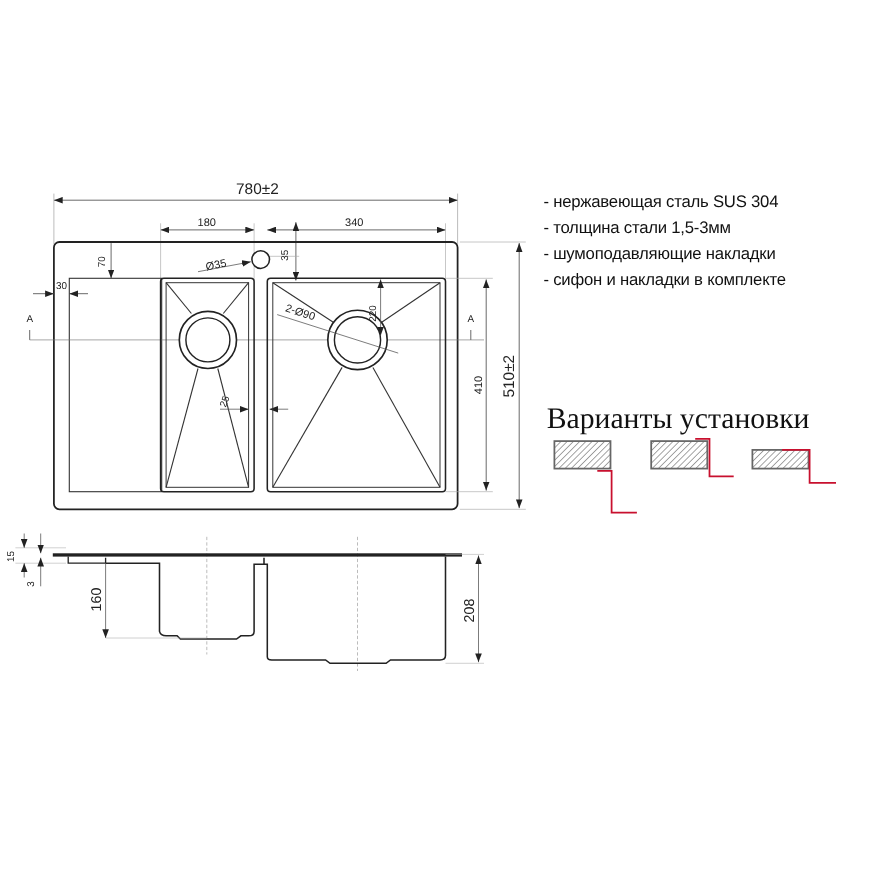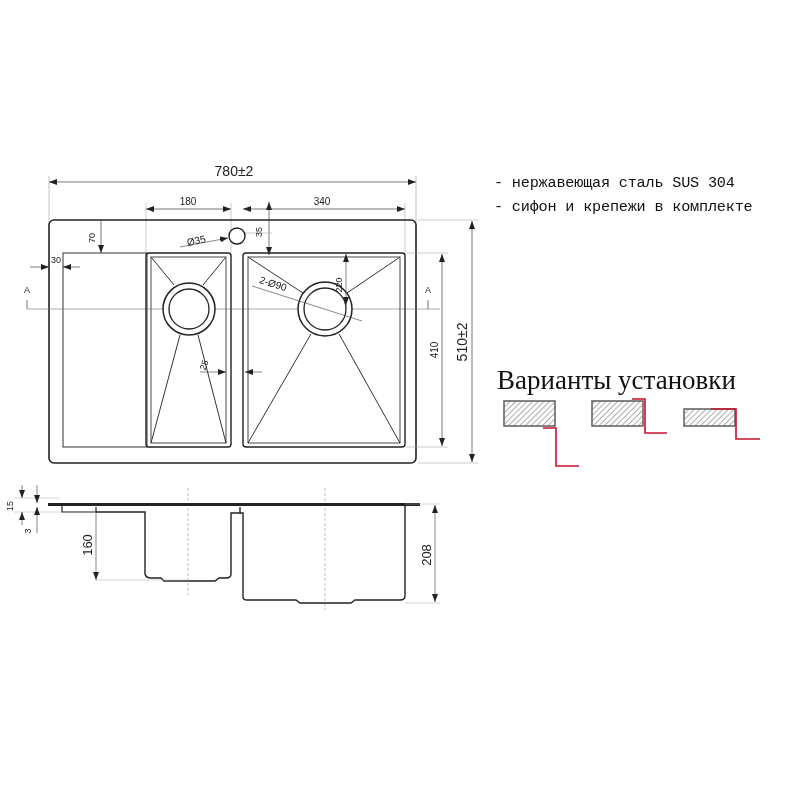--- a/index.html
+++ b/index.html
@@ -1,20 +1,20 @@
 <!DOCTYPE html>
 <html><head>
 <meta charset="utf-8">
 <style>
   html, body { margin:0; padding:0; background:#ffffff; }
   body { width:800px; height:800px; position:relative; overflow:hidden; font-family:"Liberation Sans", sans-serif; }
   #drawing { position:absolute; left:0; top:0; width:800px; height:800px; }
   .dim { font-family:"Liberation Sans Narrow","Liberation Sans", sans-serif; fill:#222; }
   .features { position:absolute; left:494px; top:172px; margin:0; padding:0; list-style:none; }
-  .features li { font-family:Liberation Mono, monospace; font-size:15.2px; color:#111; line-height:23.5px; white-space:nowrap; letter-spacing:-0.2px; }
+  .features li { font-family:Liberation Sans, sans-serif; font-size:15.2px; color:#111; line-height:23.5px; white-space:nowrap; letter-spacing:-0.2px; }
   .variants-title { position:absolute; left:497px; top:350px; font-family:"Liberation Serif", serif; font-size:27px; color:#111; white-space:nowrap;margin-top:15px; }
 </style>
 </head>
 <body>
 
 <svg id="drawing" viewBox="0 0 800 800" xmlns="http://www.w3.org/2000/svg">
   <defs>
     <marker id="arr" markerWidth="8" markerHeight="6" refX="8" refY="3" orient="auto-start-reverse" markerUnits="userSpaceOnUse">
       <path d="M0,0 L8,3 L0,6 Z" fill="#222"></path>
     </marker>
@@ -185,16 +185,18 @@
 
     <g>
       <rect x="684" y="409" width="51" height="17" fill="url(#hatch)" stroke="#666" stroke-width="1.6"></rect>
       <polyline points="711,409 736,409 736,439 760,439" fill="none" stroke="#c8102e" stroke-width="1.6"></polyline>
     </g>
   </g>
 </svg>
 
 <ul class="features">
   <li>- нержавеющая сталь SUS 304</li>
-  <li>- сифон и крепежи в комплекте</li>
+  <li>- толщина стали 1,5-3мм</li>
+  <li>- шумоподавляющие накладки</li>
+  <li>- сифон и накладки в комплекте</li>
 </ul>
 
 <div class="variants-title">Варианты установки</div>
 
 </body></html>

